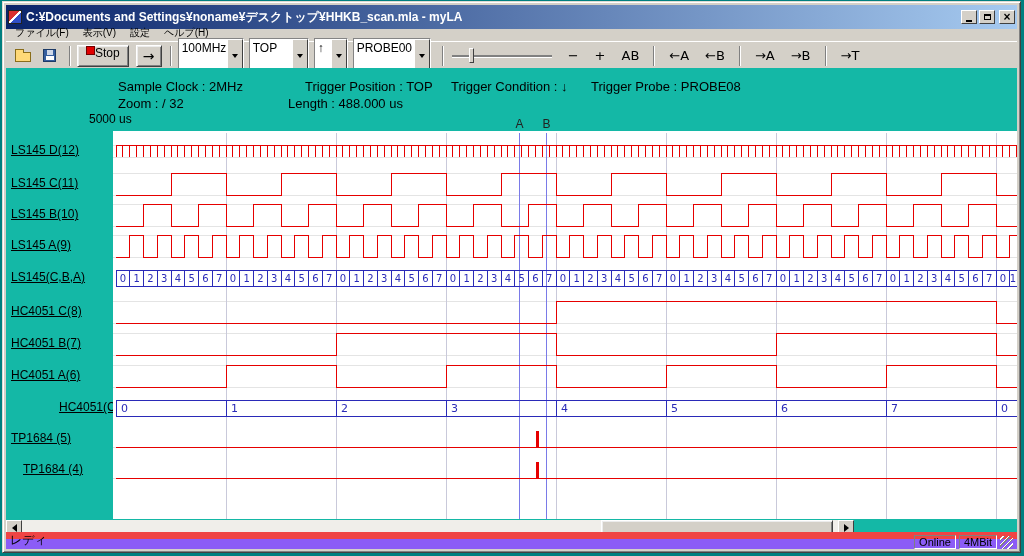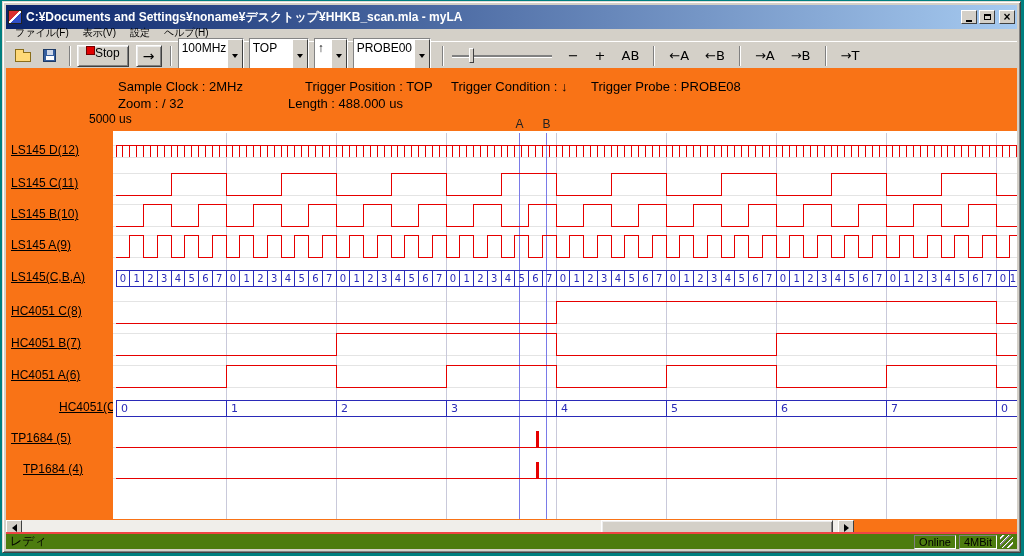--- a/index.html
+++ b/index.html
@@ -84,21 +84,21 @@
   .arr-down { width:0; height:0; border-left:3px solid transparent; border-right:3px solid transparent; border-top:4px solid #000; }
   .slider { position:relative; width:100px; height:20px; margin:0 8px 0 2px; flex:0 0 100px; }
   .slider-track { position:absolute; left:0; right:0; top:9px; height:2px; background:#808080; box-shadow:0 1px 0 #fff; }
   .slider-thumb { position:absolute; left:17px; top:2px; width:5px; height:15px; background:#d4d0c8; border:1px solid; border-color:#fff #404040 #404040 #fff; }
   .tbtn-flat {
     background:transparent; border:1px solid transparent;
     font-size:13px; font-family:"DejaVu Sans",sans-serif;
     padding:2px 5px; margin:0 2px; white-space:nowrap;
   }
   
-  .client { position:absolute; left:3px; top:66px; right:3px; height:470px; background:#f97316; overflow:hidden; }
+  .client { position:absolute; left:3px; top:66px; right:3px; height:470px; background:#14b8a6; overflow:hidden; }
   .inf { position:absolute; font-size:13px; white-space:nowrap; }
   .time-scale { position:absolute; left:83px; top:44px; font-size:12px; }
   .marker-label { position:absolute; top:49px; font-size:12px; color:#222; }
   .ch-label { position:absolute; left:5px; height:16px; font-size:12px; white-space:nowrap;text-decoration:underline; }
   .plot { position:absolute; left:107px; top:63px; width:904px; height:388px; background:#fff; }
   #wave-svg { display:block; shape-rendering:crispEdges; }
   #wave-svg text { font-family:"DejaVu Sans",sans-serif; }
   
   .hscroll { position:absolute; left:0; top:452px; width:848px; height:16px; display:flex; background:#f0eeea; }
   .sb-btn {
@@ -110,22 +110,22 @@
   .sb-thumb {
     position:absolute; left:579px; top:0; width:232px; height:16px;
     background:#d4d0c8; border:1px solid; border-color:#fff #404040 #404040 #fff;
     box-shadow: inset 1px 1px 0 #ececec, inset -1px -1px 0 #808080;
   }
   .arr-left  { width:0; height:0; border:4px solid transparent; border-left:none; border-right:5px solid #000; }
   .arr-right { width:0; height:0; border:4px solid transparent; border-right:none; border-left:5px solid #000; }
   
   .statusbar {
     position:absolute; left:3px; right:3px; bottom:3px; height:17px;
-    background:#4d7c0f; border-top:2px solid #ef4444;
-    display:flex; align-items:center; font-size:12px; padding:0 4px;
+    background:#8b5cf6; border-top:7px solid #ef4444;
+    display:flex; align-items:flex-end; font-size:12px; padding:0 4px;
   }
   .status-text { flex:1; }
   .status-cell {
     border:1px solid; border-color:#808080 #fff #fff #808080;
     height:14px; display:inline-flex; align-items:center; padding:0 4px;
     font-size:11px; margin-left:3px;
   }
   .resize-grip {
     width:13px; height:13px; margin-left:3px;
     background:repeating-linear-gradient(135deg, transparent 0 2px, #fff 2px 3px, #808080 3px 4px);

